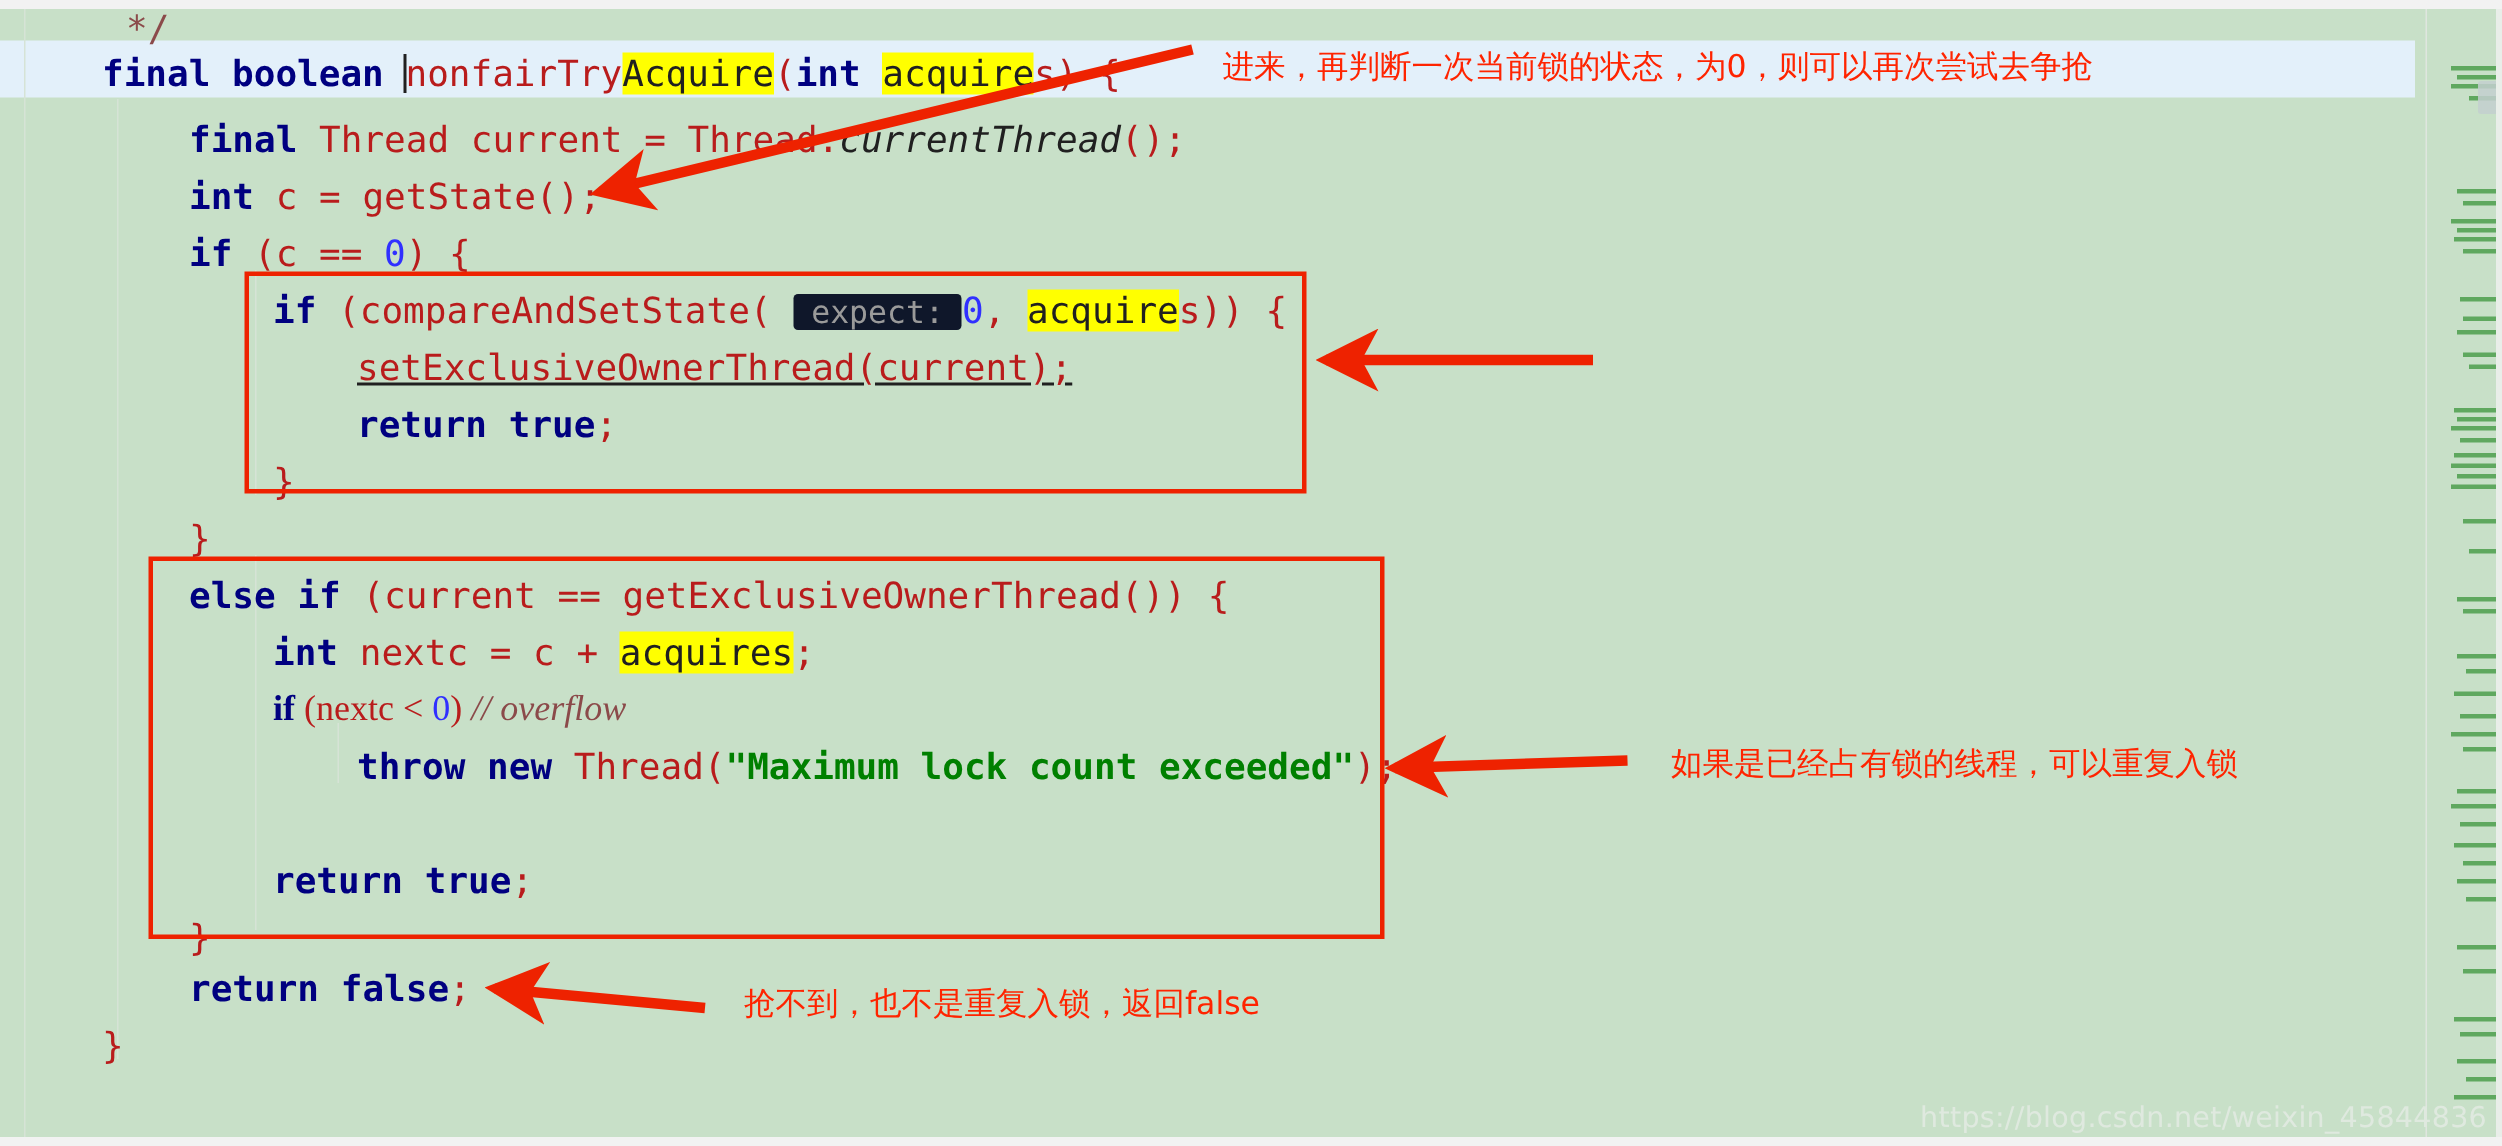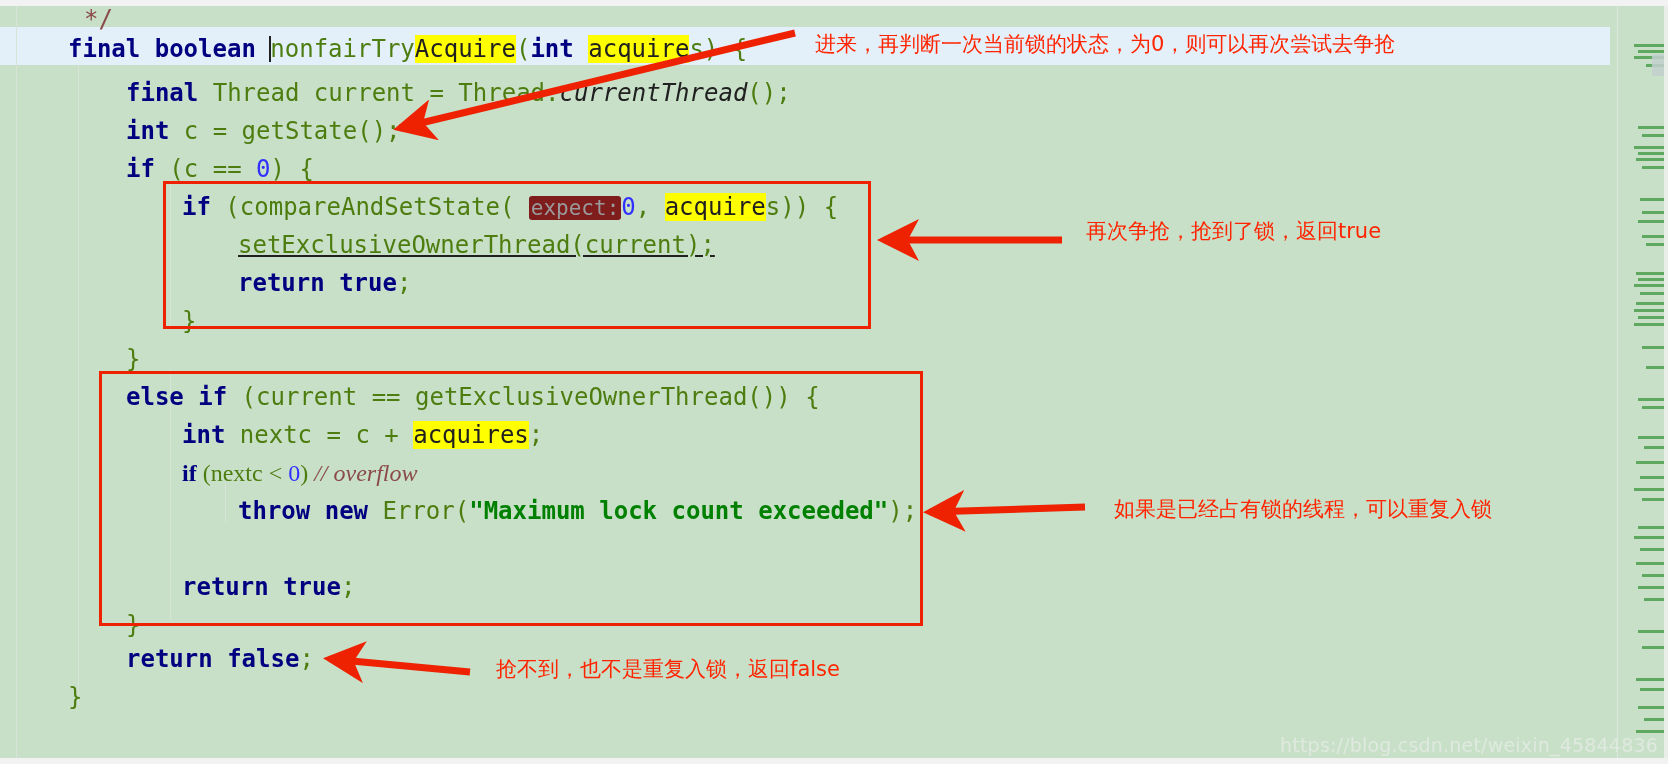--- a/index.html
+++ b/index.html
@@ -70,28 +70,28 @@
     position: absolute;
     left: 0;
     white-space: pre;
   }
   .kw        { color: #000080; font-weight: bold; }
   .num       { color: #3030ff; }
   .str       { color: #008000; font-weight: bold; }
   .cmt       { color: #8b4a4a; font-style: italic; }
   .cmt-plain { color: #8b4a4a; }
   .ital      { color: #202020; font-style: italic; }
-  .plain     { color: #4d7c0f; }
+  .plain     { color: #b91c1c; }
   .hl        { background: #ffff00; }
   .hint      {
     color: #9a9a9a;
-    background: #7f1d1d;
+    background: #0f172a;
     font-size: 21px;
     border-radius: 3px;
-    padding: 0 2px;
+    padding: 0 12px;
   }
   .caret {
     display: inline-block;
     width: 0;
     border-left: 2px solid #202020;
     height: 26px;
     vertical-align: -5px;
     margin: 0 -1px;
   }
 
@@ -201,21 +201,21 @@
       <div class="ln" style="top:302px; left:182px;"><span class="plain">}</span></div>
 
       <div class="ln" style="top:340px; left:126px;"><span class="plain">}</span></div>
 
       <div class="ln" style="top:378px; left:126px;"><span class="kw">else</span> <span class="kw">if</span> <span class="plain">(current == getExclusiveOwnerThread()) {</span></div>
 
       <div class="ln" style="top:416px; left:182px;"><span class="kw">int</span> <span class="plain">nextc = c + </span><span class="hl">acquires</span><span class="plain">;</span></div>
 
       <div class="ln" style="top:454px; left:182px;font-family:Liberation Serif, serif;"><span class="kw">if</span> <span class="plain">(nextc &lt; </span><span class="num">0</span><span class="plain">) </span><span class="cmt">// overflow</span></div>
 
-      <div class="ln" style="top:492px; left:238px;"><span class="kw">throw</span> <span class="kw">new</span> <span class="plain">Error(</span><span class="str">"Maximum lock count exceeded"</span><span class="plain">);</span></div>
+      <div class="ln" style="top:492px; left:238px;"><span class="kw">throw</span> <span class="kw">new</span> <span class="plain">Thread(</span><span class="str">"Maximum lock count exceeded"</span><span class="plain">);</span></div>
 
 
       <div class="ln" style="top:568px; left:182px;"><span class="kw">return</span> <span class="kw">true</span><span class="plain">;</span></div>
 
       <div class="ln" style="top:606px; left:126px;"><span class="plain">}</span></div>
 
       <div class="ln" style="top:640px; left:126px;"><span class="kw">return</span> <span class="kw">false</span><span class="plain">;</span></div>
 
       <div class="ln" style="top:678px; left:68px;"><span class="plain">}</span></div>
 
@@ -236,21 +236,20 @@
 
       <line x1="1062" y1="240" x2="884" y2="240" stroke="#ee2200" stroke-width="7" marker-end="url(#ah)"></line>
 
       <line x1="1085" y1="507" x2="930" y2="512" stroke="#ee2200" stroke-width="7" marker-end="url(#ah)"></line>
 
       <line x1="470" y1="672" x2="330" y2="659" stroke="#ee2200" stroke-width="7" marker-end="url(#ah)"></line>
     </svg>
 
     <div class="anno" style="left:815px; top:30px;">进来，再判断一次当前锁的状态，为0，则可以再次尝试去争抢</div>
 
-    <div class="anno" style="left:1086px; top:217px;">再次争抢，抢到了锁，返回true</div>
 
     <div class="anno" style="left:1114px; top:495px;">如果是已经占有锁的线程，可以重复入锁</div>
 
     <div class="anno" style="left:496px; top:655px;">抢不到，也不是重复入锁，返回false</div>
 
     <div id="right-rail">
       <div class="mm-tick" style="top:38px;  width:30px;"></div>
       <div class="mm-tick" style="top:44px;  width:26px;"></div>
       <div class="mm-tick" style="top:50px;  width:30px;"></div>
       <div class="mm-tick" style="top:58px;  width:18px;"></div>

